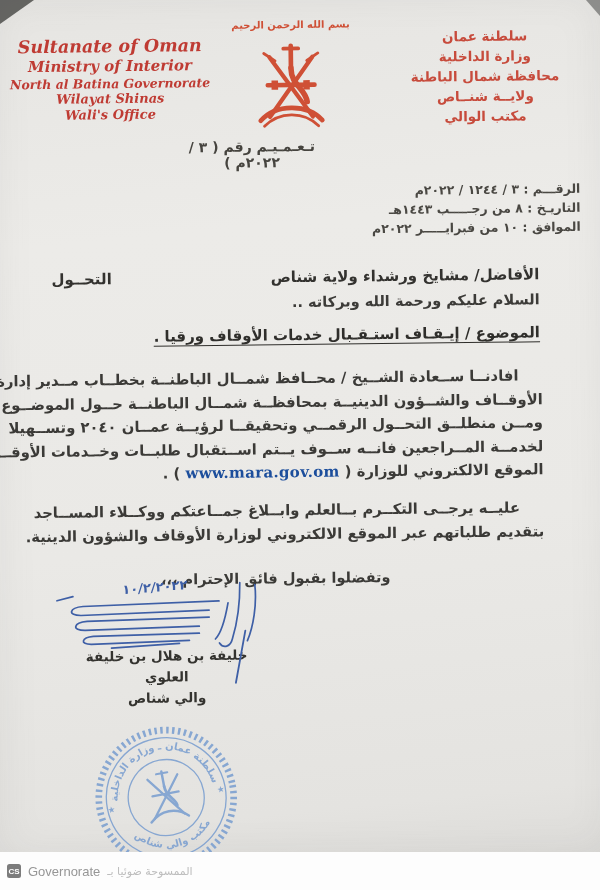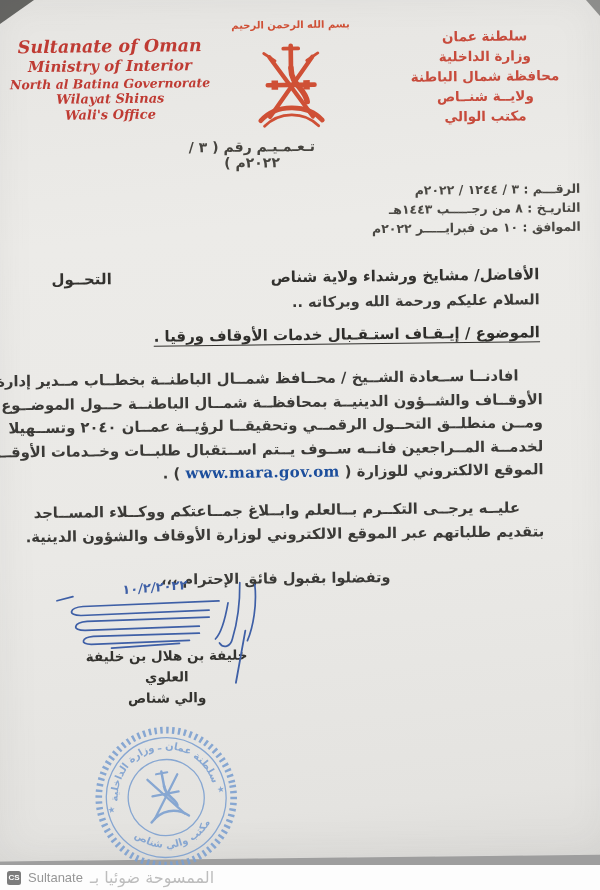--- a/index.html
+++ b/index.html
@@ -43,26 +43,26 @@
   
   .sig-svg{left:50px;top:584px;width:218px;height:82px;z-index:3;}
   .hand-date{left:88px;top:586px;width:140px;direction:rtl;text-align:center;color:#3e5fa6;
     font-size:13px;font-weight:bold;letter-spacing:2px;transform:rotate(-4deg) skewX(-6deg);z-index:4;}
   .sig-slash{left:236px;top:636px;width:14px;height:56px;z-index:3;}
   .sig-name{left:86px;top:652px;width:166px;text-align:center;direction:rtl;font-size:13.5px;
     font-weight:bold;color:#34332f;line-height:21px;}
   
   .stamp{left:88px;top:728px;width:158px;height:152px;transform:rotate(-10deg);opacity:.88;z-index:2;}
   
-  .footer{position:absolute;left:0;bottom:0;width:600px;height:25px;background:#fdfdfd;z-index:20;
+  .footer{position:absolute;left:0;bottom:0;width:600px;height:38px;background:#fdfdfd;z-index:20;
     display:flex;align-items:center;gap:7px;padding-left:7px;box-sizing:border-box;}
   .cs-badge{width:14px;height:14px;background:#7c7c7c;border-radius:2.5px;color:#fff;font-size:8px;
     font-weight:bold;display:flex;align-items:center;justify-content:center;font-family:"Liberation Sans",sans-serif;}
   .cs-brand{color:#969696;font-size:13px;font-family:"Liberation Sans",sans-serif;}
-  .cs-ar{color:#bdbdbd;font-size:16px;direction:rtl;}
+  .cs-ar{color:#bdbdbd;font-size:11px;direction:rtl;}
 </style>
 </head>
 <body>
 
 <div id="screen">
 
   <div class="paper">
 
     <div class="abs eng-head">
       <div class="eng-l1">Sultanate of Oman</div>
@@ -181,17 +181,17 @@
       </g>
     </svg>
 
   </div>
 
   <div class="corner-tl"></div>
   <div class="corner-tr"></div>
 
   <div class="footer">
     <div class="cs-badge">CS</div>
-    <div class="cs-brand">Sultanate</div>
+    <div class="cs-brand">Governorate</div>
     <div class="cs-ar">الممسوحة ضوئيا بـ</div>
   </div>
 
 </div>
 
 </body></html>

